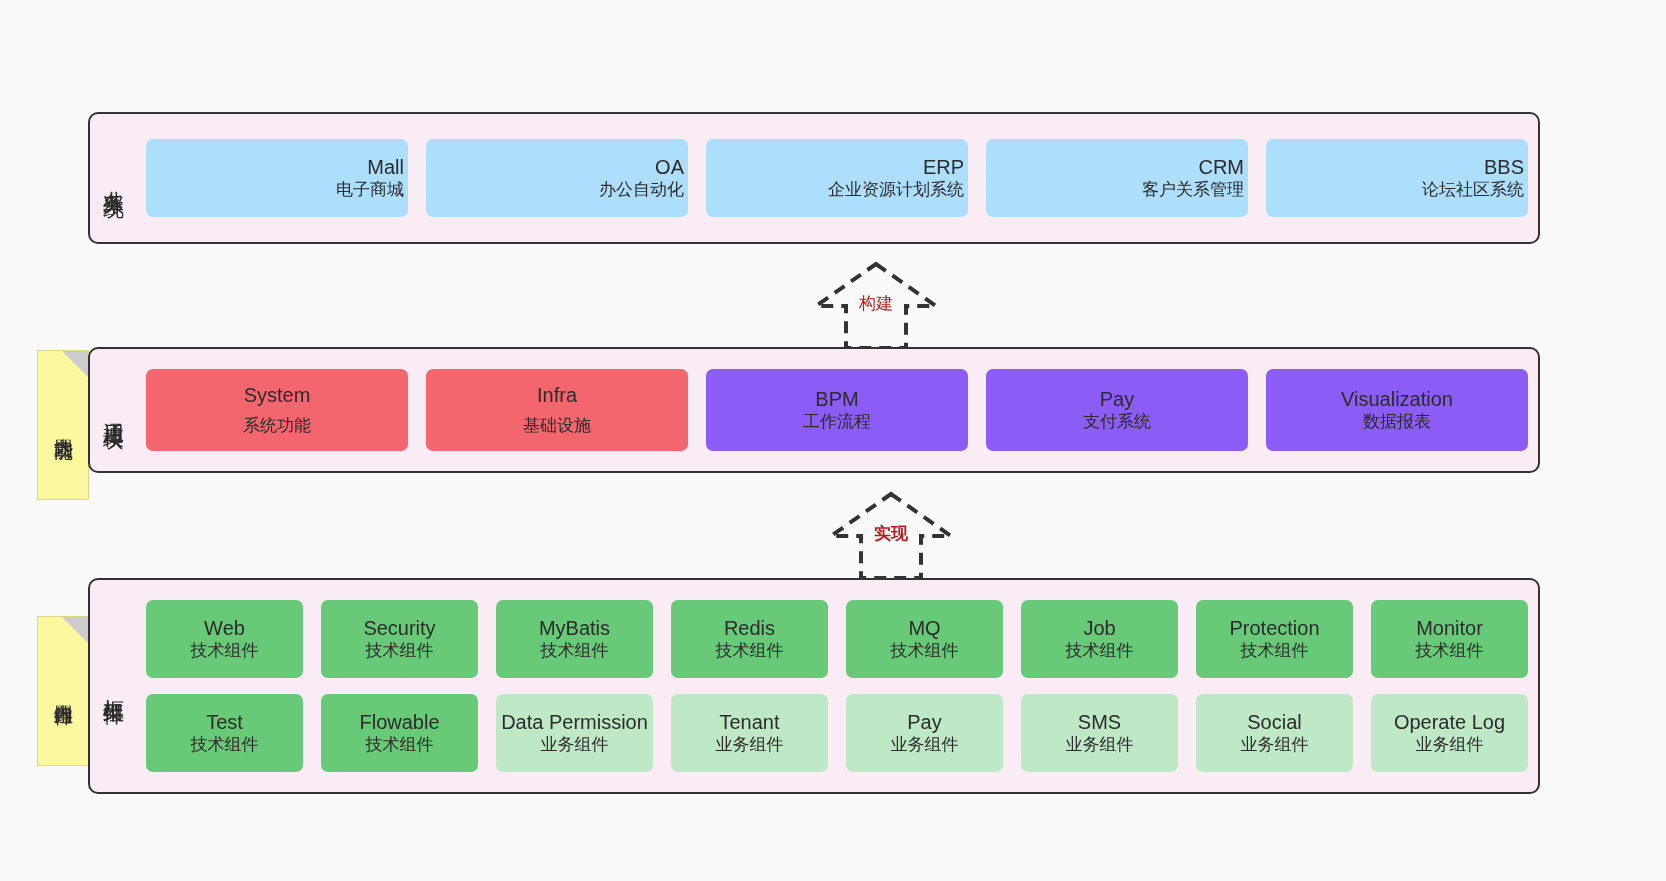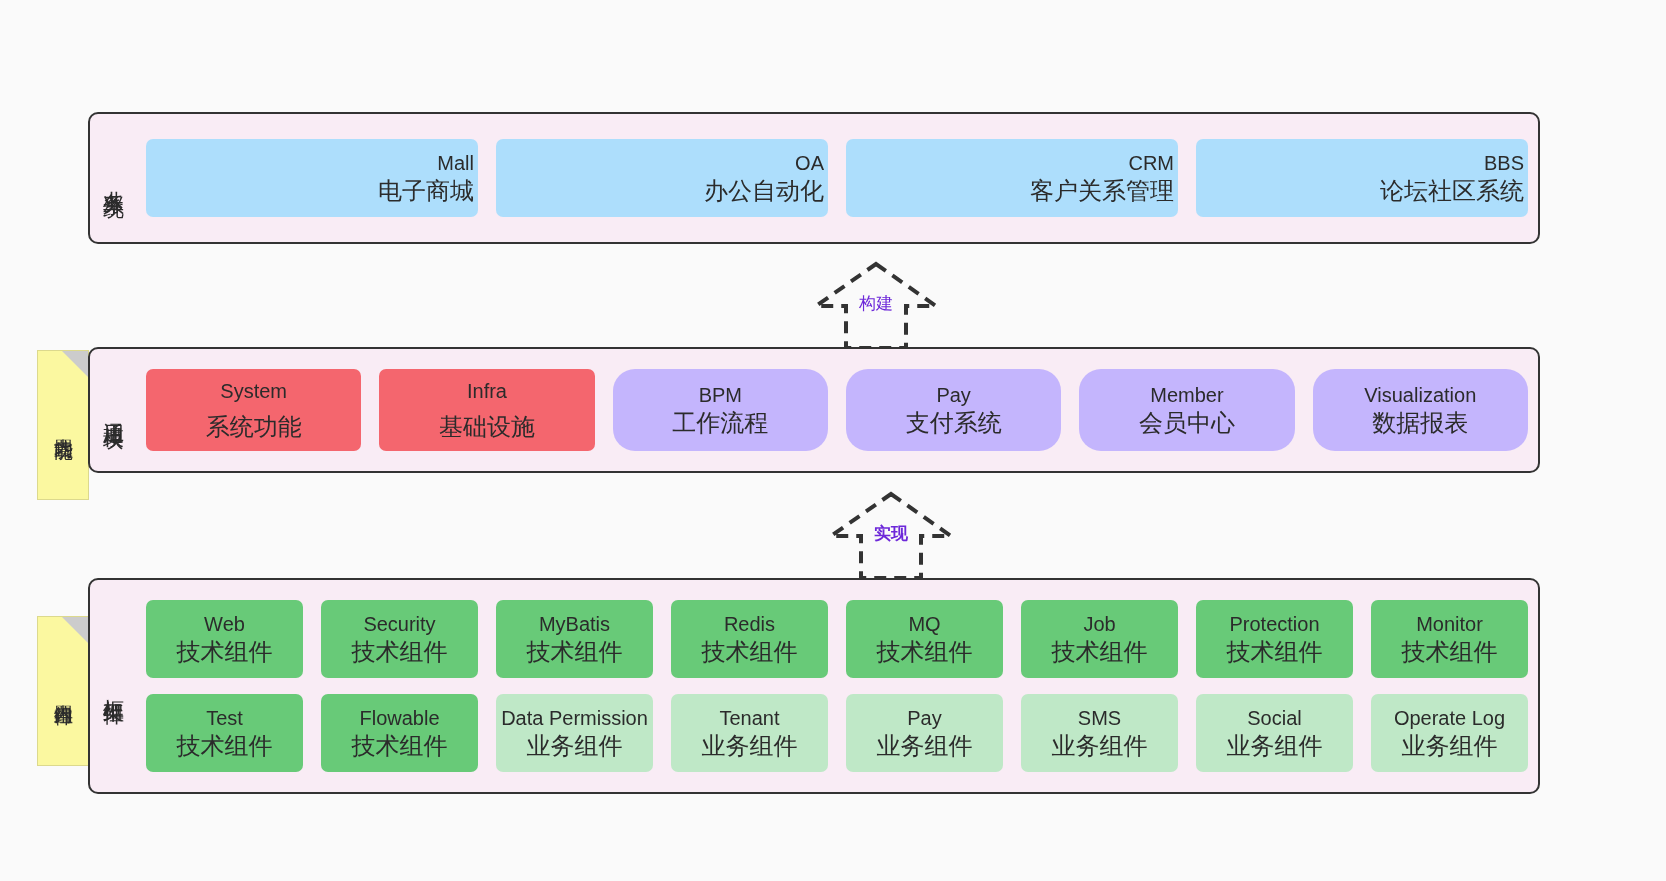--- a/index.html
+++ b/index.html
@@ -70,25 +70,25 @@
     flex-direction: column;
     align-items: center;
     justify-content: center;
     text-align: center;
     color: #2b2b2b;
     line-height: 1.22;
     padding: 6px 4px;
     user-select: none;
   }
   .box .t1 { font-size: 20px; }
-  .box .t2 { font-size: 24px; }
+  .box .t2 { font-size: 17px; }
 
   .box.blue      { background: #addefc; align-items: flex-end; }
   .box.red       { background: #f4666e; gap: 8px; }
-  .box.pink      { background: #c4b5fd; border-radius: 22px; }
+  .box.pink      { background: #8b5cf6; }
   .box.green     { background: #68ca78; }
   .box.lightgreen{ background: #bfe8c7; }
 
   .biz-row  { height: 78px; }
   .mod-row  { height: 82px; }
   .fw-box   { height: 78px; }
 
   
   .note {
     position: absolute;
@@ -119,41 +119,45 @@
     width: 170px;
     height: 95px;
   }
   .arrow svg { display: block; width: 100%; height: 100%; }
   .arrow-label {
     position: absolute;
     left: 50%;
     transform: translateX(-50%);
     top: 34px;
     font-size: 17px;
-    color: #6d28d9;
+    color: #b91c1c;
     background: transparent;
     padding: 0 2px;
     user-select: none;
   }
 </style>
 </head>
 <body>
 
 <div id="canvas">
 
   <div class="layer" style="left:88px; top:112px; width:1452px; height:132px;">
     <div class="layer-label">业务系统</div>
     <div class="layer-body">
       <div class="box blue biz-row">
         <span class="t1">Mall</span>
         <span class="t2">电子商城</span>
       </div>
       <div class="box blue biz-row">
         <span class="t1">OA</span>
         <span class="t2">办公自动化</span>
+      </div>
+      <div class="box blue biz-row">
+        <span class="t1">ERP</span>
+        <span class="t2">企业资源计划系统</span>
       </div>
       <div class="box blue biz-row">
         <span class="t1">CRM</span>
         <span class="t2">客户关系管理</span>
       </div>
       <div class="box blue biz-row">
         <span class="t1">BBS</span>
         <span class="t2">论坛社区系统</span>
       </div>
     </div>
@@ -184,24 +188,20 @@
       </div>
       <div class="box pink mod-row">
         <span class="t1">BPM</span>
         <span class="t2">工作流程</span>
       </div>
       <div class="box pink mod-row">
         <span class="t1">Pay</span>
         <span class="t2">支付系统</span>
       </div>
       <div class="box pink mod-row">
-        <span class="t1">Member</span>
-        <span class="t2">会员中心</span>
-      </div>
-      <div class="box pink mod-row">
         <span class="t1">Visualization</span>
         <span class="t2">数据报表</span>
       </div>
     </div>
   </div>
 
   <div class="arrow" style="left:806px; top:488px;font-weight:bold;">
     <svg viewBox="0 0 170 95" xmlns="http://www.w3.org/2000/svg">
       <path d="M85 6 L145 48 L115 48 L115 90 L55 90 L55 48 L25 48 Z" fill="none" stroke="#333333" stroke-width="4" stroke-dasharray="12 8" stroke-linejoin="miter"></path>
     </svg>

